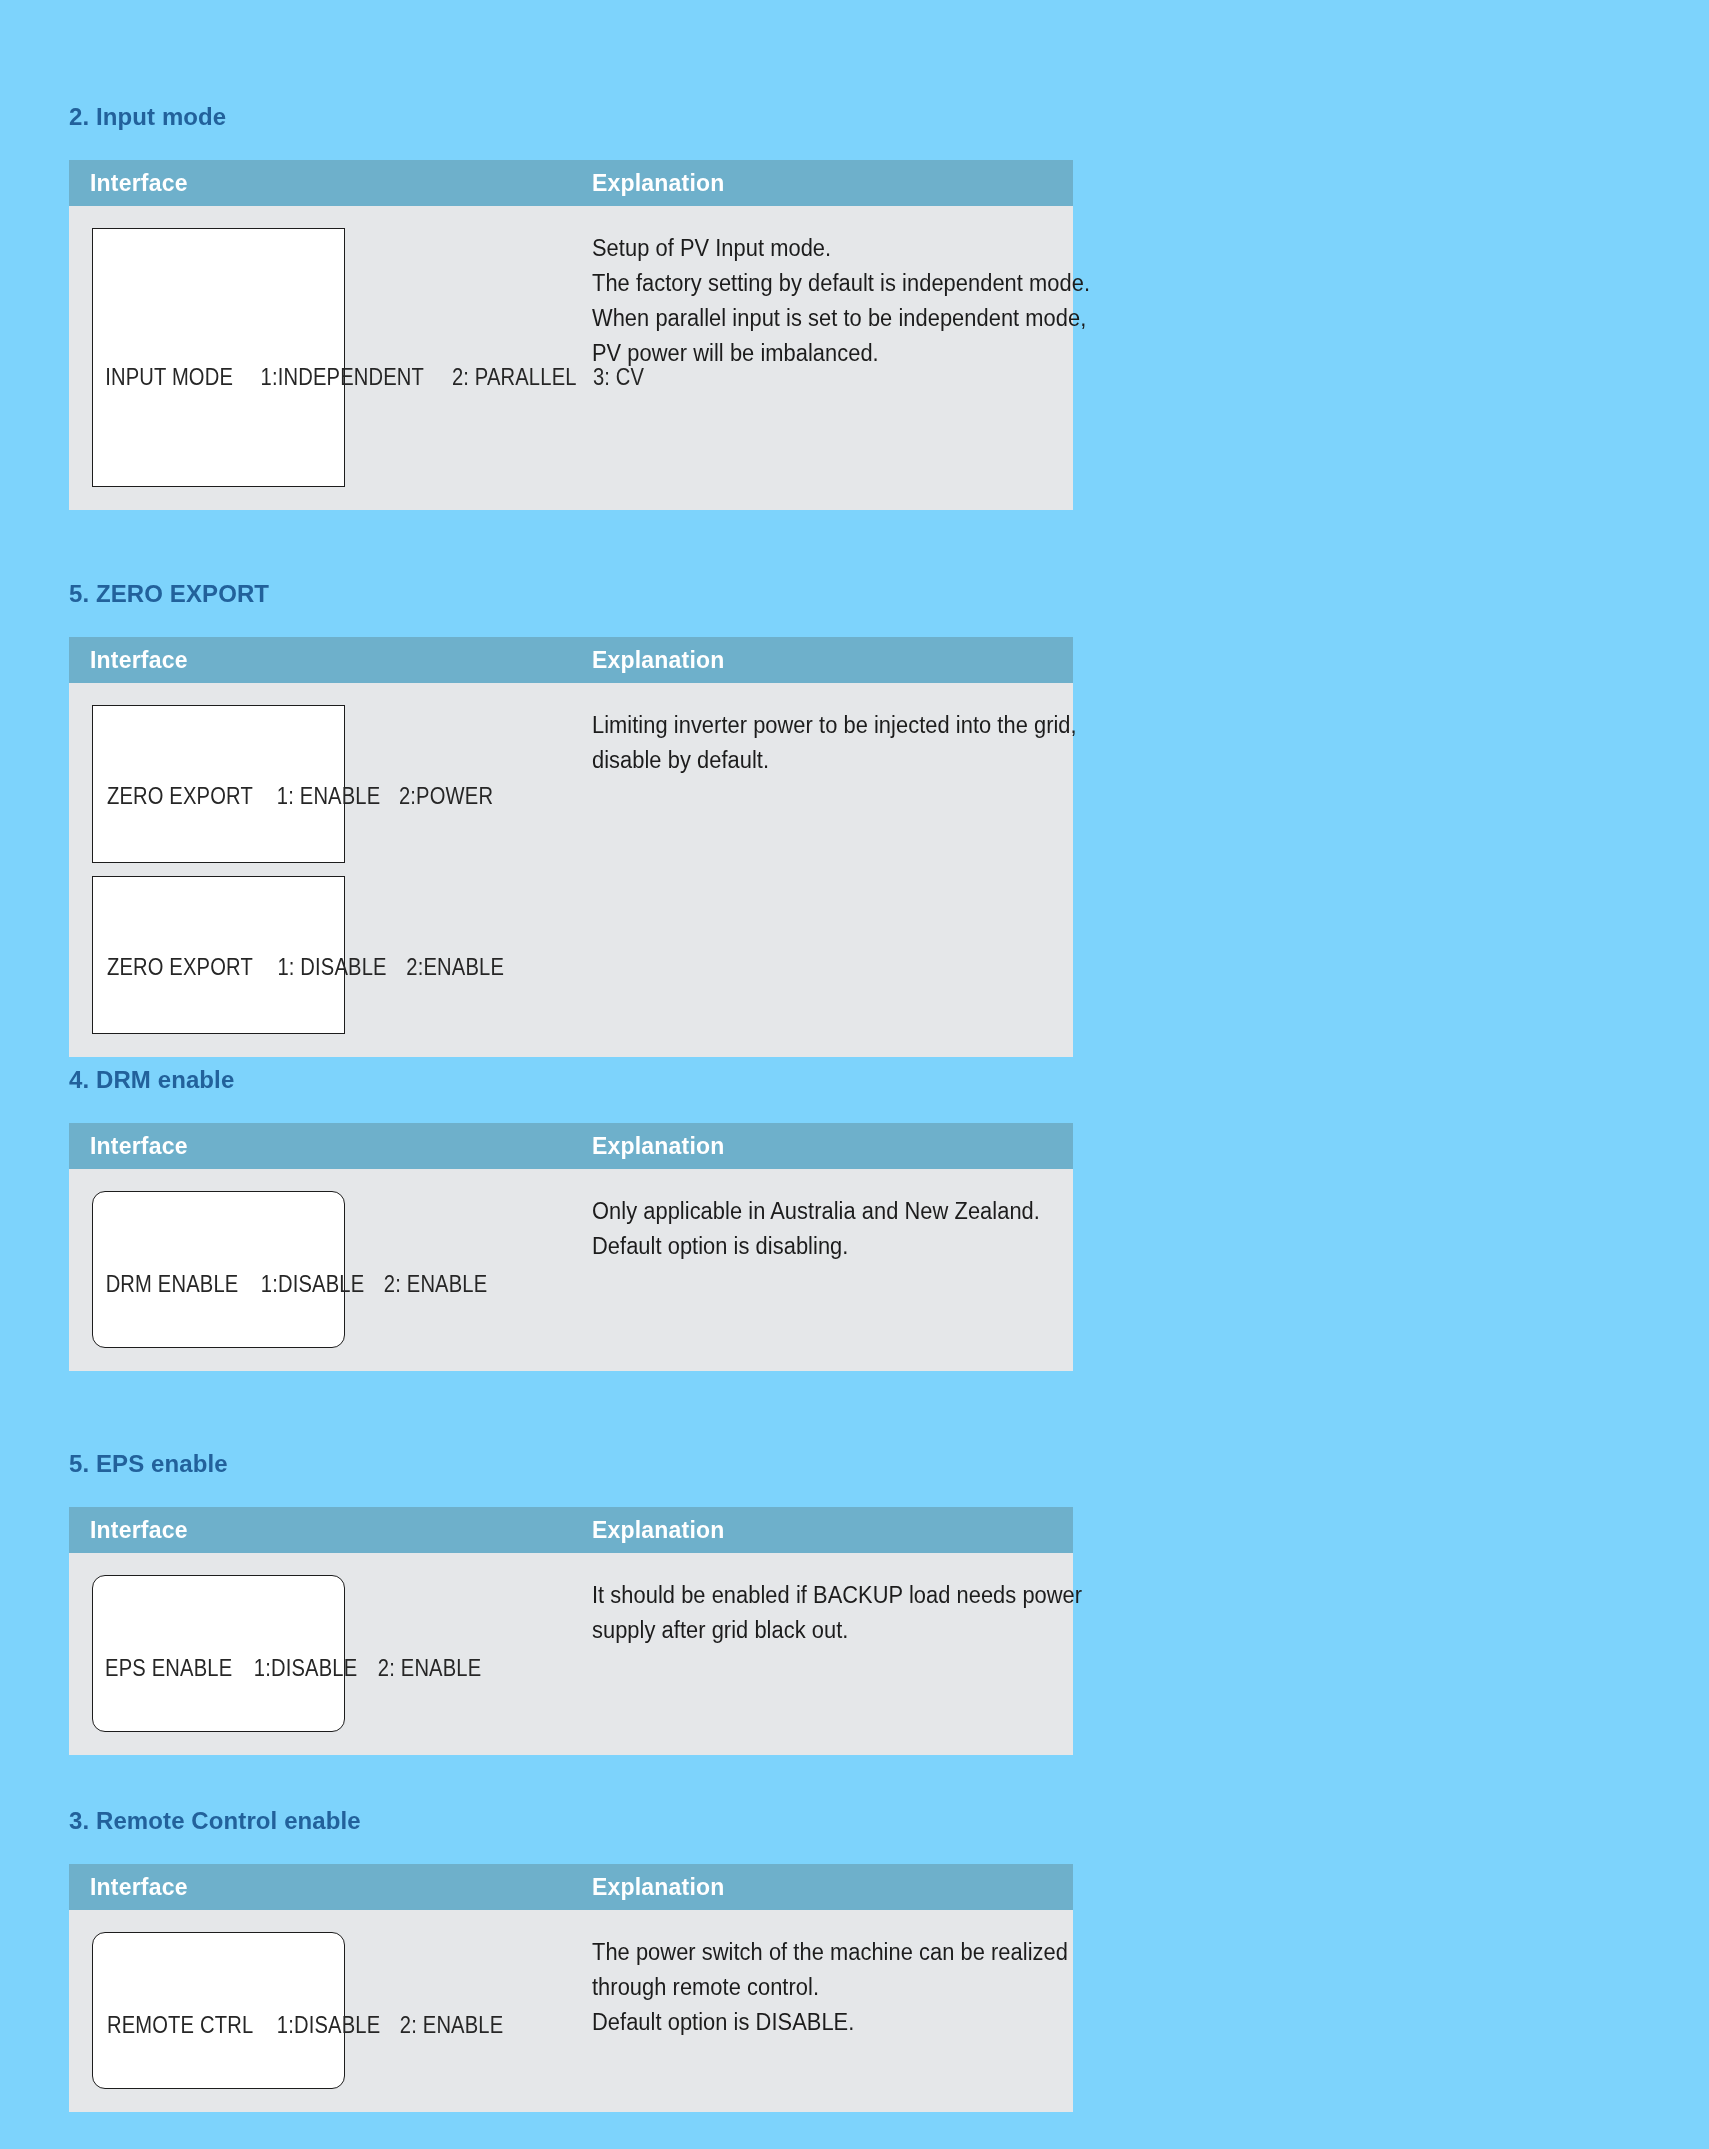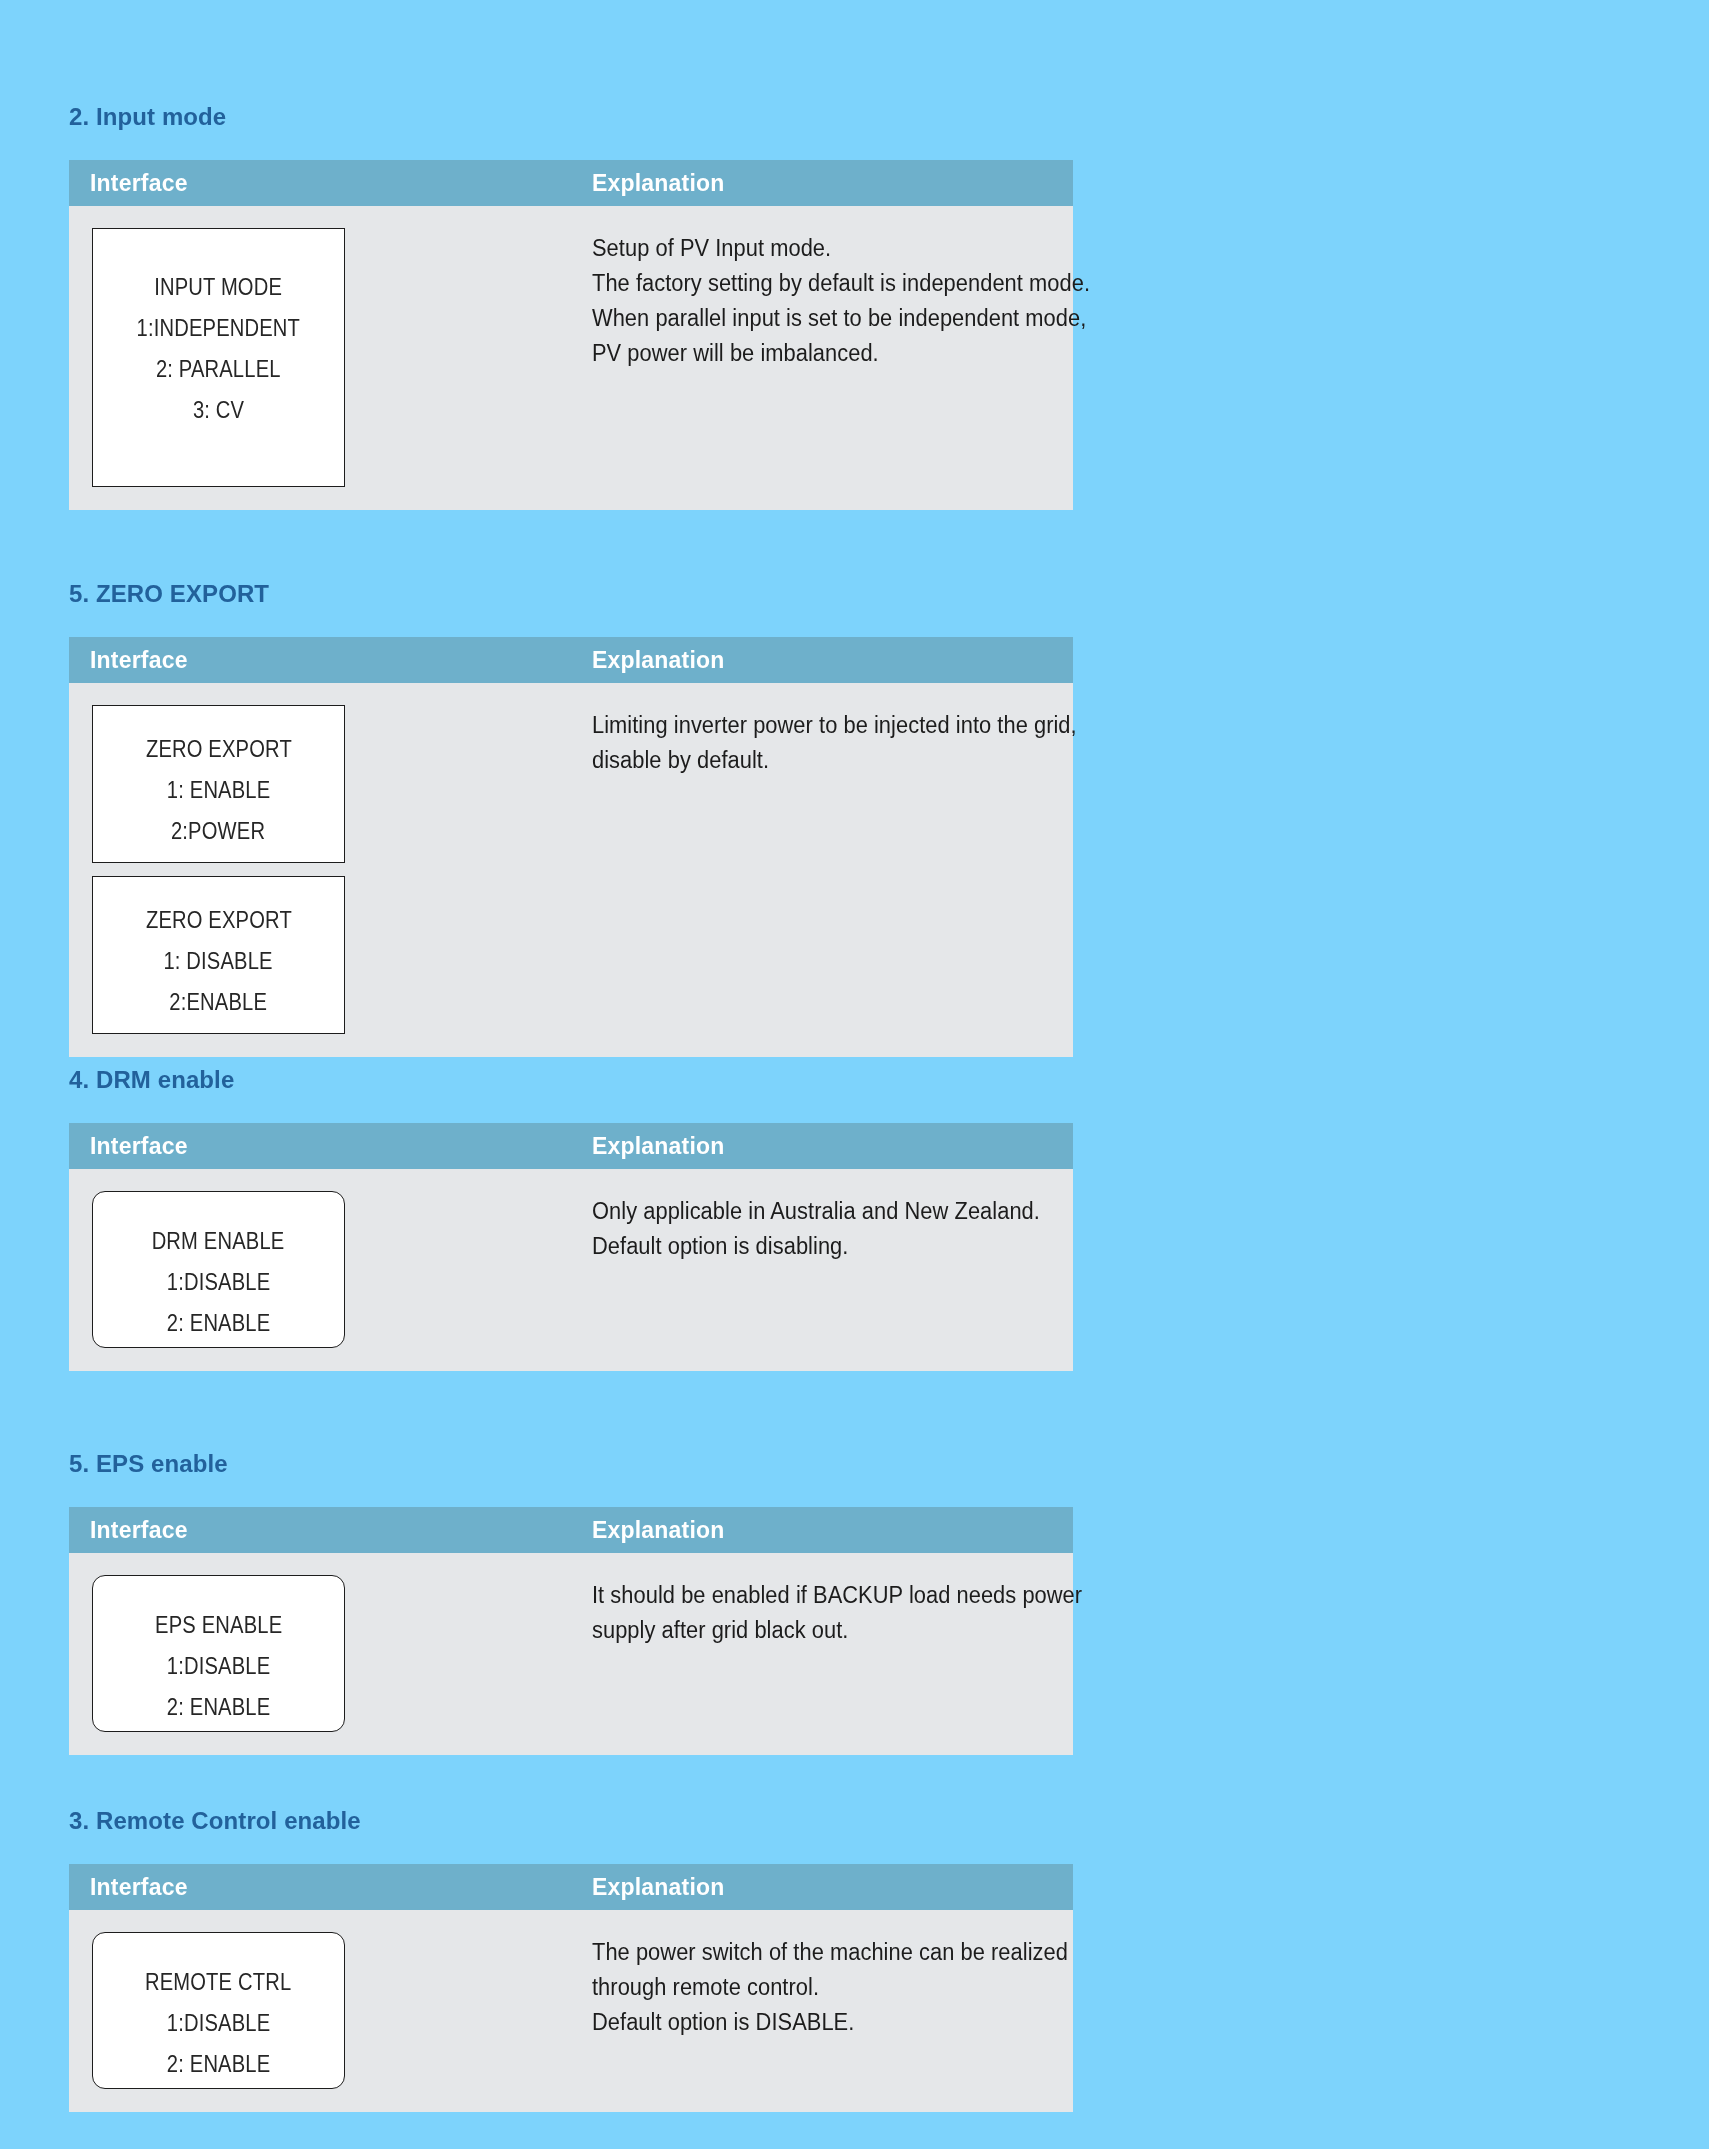--- a/index.html
+++ b/index.html
@@ -90,21 +90,20 @@
   }
 
   
   .lcd {
     border: 1.9px solid #1d1d1d;
     background: #ffffff;
     box-sizing: border-box;
     font-family: "Liberation Sans", sans-serif;
     color: #262626;
     display: flex;
-    flex-direction: column;
     align-items: center;
     width: 253px;
   }
   .lcd-line {
     font-size: 24px;
     line-height: 41px;
     letter-spacing: 0.2px;
     white-space: nowrap;
     text-align: center;
     transform: scaleX(0.84);

